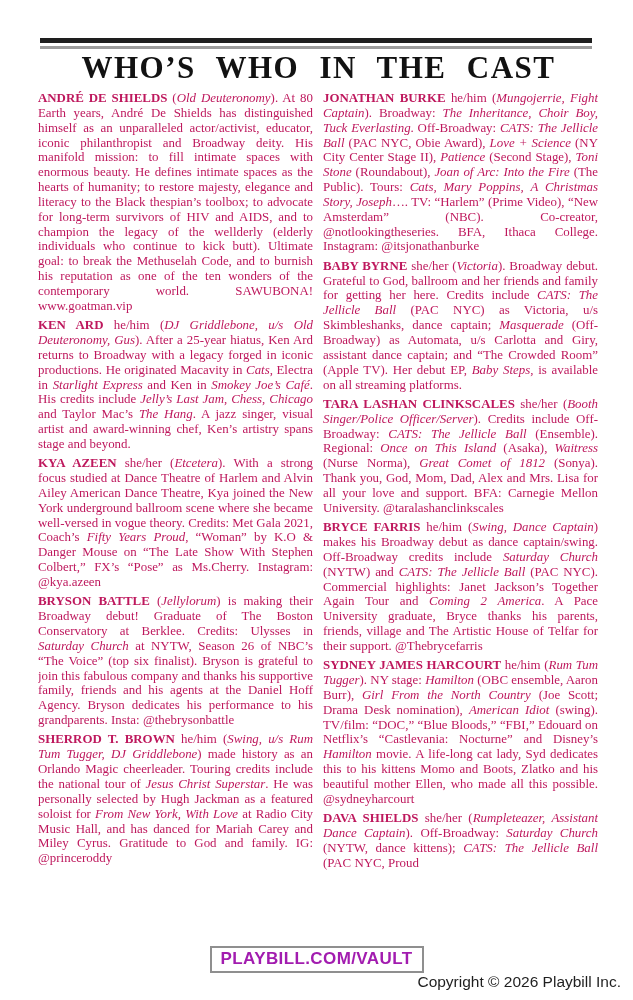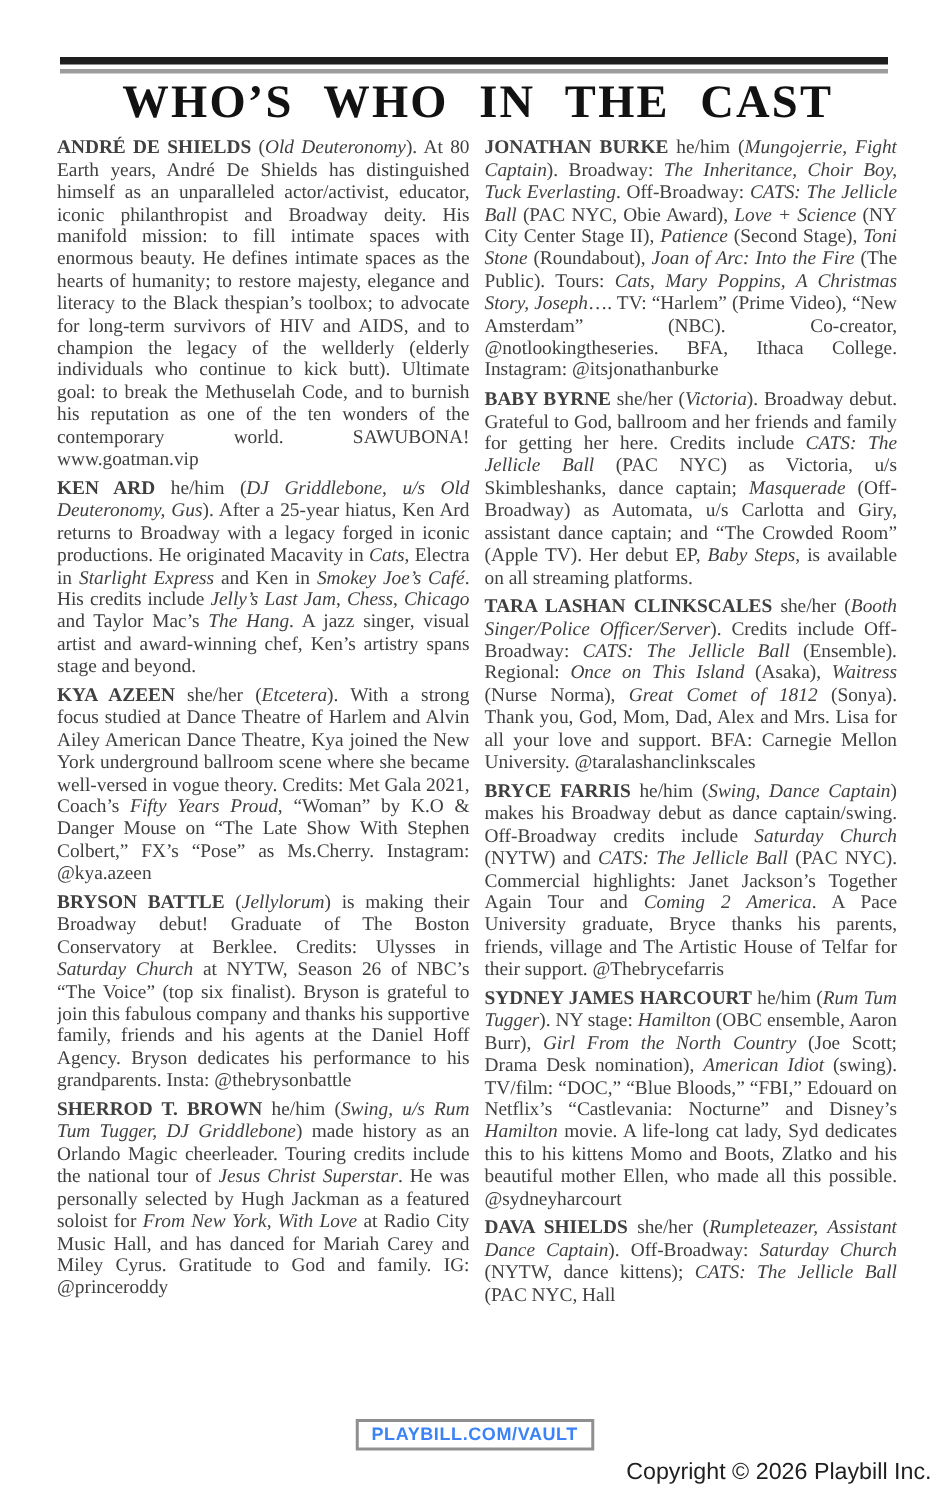--- a/index.html
+++ b/index.html
@@ -43,36 +43,36 @@
   }
   .col {
     flex: 1 1 0;
     min-width: 0;
     text-align: justify;
   }
   p.bio {
     margin: 0 0 4.5px 0;
     font-size: 12.9px;
     line-height: 14.85px;
-    color: #404040;
+    color: #be185d;
     text-align: justify;
     text-justify: inter-word;
   }
   p.bio .b { font-weight: bold; }
   p.bio .i { font-style: italic; }
   .vault-box {
     position: absolute;
     top: 946px; left: 50%;
     transform: translateX(-50%);
     border: 2px solid #8f8f8f;
     background: #ffffff;
-    color: #3b82f6;
+    color: #a21caf;
     font-family: "Liberation Sans", sans-serif;
     font-weight: bold;
-    font-size: 12px;
+    font-size: 17px;
     letter-spacing: 0.4px;
     padding: 1px 9px 2px 9px;
     white-space: nowrap;
     cursor: pointer;
   }
   .copyright {
     position: absolute;
     top: 973px; right: 12px;
     font-family: "Liberation Sans", sans-serif;
     font-size: 15.5px;
@@ -94,18 +94,18 @@
         <p class="bio"><span class="b">KYA AZEEN</span><span> she/her (</span><span class="i">Etcetera</span><span>). With a strong focus studied at Dance Theatre of Harlem and Alvin Ailey American Dance Theatre, Kya joined the New York underground ballroom scene where she became well-versed in vogue theory. Credits: Met Gala 2021, Coach’s </span><span class="i">Fifty Years Proud</span><span>, “Woman” by K.O &amp; Danger Mouse on “The Late Show With Stephen Colbert,” FX’s “Pose” as Ms.Cherry. Instagram: @kya.azeen</span></p>
         <p class="bio"><span class="b">BRYSON BATTLE</span><span> (</span><span class="i">Jellylorum</span><span>) is making their Broadway debut! Graduate of The Boston Conservatory at Berklee. Credits: Ulysses in </span><span class="i">Saturday Church</span><span> at NYTW, Season 26 of NBC’s “The Voice” (top six finalist). Bryson is grateful to join this fabulous company and thanks his supportive family, friends and his agents at the Daniel Hoff Agency. Bryson dedicates his performance to his grandparents. Insta: @thebrysonbattle</span></p>
         <p class="bio"><span class="b">SHERROD T. BROWN</span><span> he/him (</span><span class="i">Swing, u/s Rum Tum Tugger, DJ Griddlebone</span><span>) made history as an Orlando Magic cheerleader. Touring credits include the national tour of </span><span class="i">Jesus Christ Superstar</span><span>. He was personally selected by Hugh Jackman as a featured soloist for </span><span class="i">From New York, With Love</span><span> at Radio City Music Hall, and has danced for Mariah Carey and Miley Cyrus. Gratitude to God and family. IG: @princeroddy</span></p>
       </div>
     <div class="col">
         <p class="bio"><span class="b">JONATHAN BURKE</span><span> he/him (</span><span class="i">Mungojerrie, Fight Captain</span><span>). Broadway: </span><span class="i">The Inheritance, Choir Boy, Tuck Everlasting</span><span>. Off-Broadway: </span><span class="i">CATS: The Jellicle Ball</span><span> (PAC NYC, Obie Award), </span><span class="i">Love + Science</span><span> (NY City Center Stage II), </span><span class="i">Patience</span><span> (Second Stage), </span><span class="i">Toni Stone</span><span> (Roundabout), </span><span class="i">Joan of Arc: Into the Fire</span><span> (The Public). Tours: </span><span class="i">Cats, Mary Poppins, A Christmas Story, Joseph</span><span>…. TV: “Harlem” (Prime Video), “New Amsterdam” (NBC). Co-creator, @notlookingtheseries. BFA, Ithaca College. Instagram: @itsjonathanburke</span></p>
         <p class="bio"><span class="b">BABY BYRNE</span><span> she/her (</span><span class="i">Victoria</span><span>). Broadway debut. Grateful to God, ballroom and her friends and family for getting her here. Credits include </span><span class="i">CATS: The Jellicle Ball</span><span> (PAC NYC) as Victoria, u/s Skimbleshanks, dance captain; </span><span class="i">Masquerade</span><span> (Off-Broadway) as Automata, u/s Carlotta and Giry, assistant dance captain; and “The Crowded Room” (Apple TV). Her debut EP, </span><span class="i">Baby Steps</span><span>, is available on all streaming platforms.</span></p>
         <p class="bio"><span class="b">TARA LASHAN CLINKSCALES</span><span> she/her (</span><span class="i">Booth Singer/Police Officer/Server</span><span>). Credits include Off-Broadway: </span><span class="i">CATS: The Jellicle Ball</span><span> (Ensemble). Regional: </span><span class="i">Once on This Island</span><span> (Asaka), </span><span class="i">Waitress</span><span> (Nurse Norma), </span><span class="i">Great Comet of 1812</span><span> (Sonya). Thank you, God, Mom, Dad, Alex and Mrs. Lisa for all your love and support. BFA: Carnegie Mellon University. @taralashanclinkscales</span></p>
         <p class="bio"><span class="b">BRYCE FARRIS</span><span> he/him (</span><span class="i">Swing, Dance Captain</span><span>) makes his Broadway debut as dance captain/swing. Off-Broadway credits include </span><span class="i">Saturday Church</span><span> (NYTW) and </span><span class="i">CATS: The Jellicle Ball</span><span> (PAC NYC). Commercial highlights: Janet Jackson’s Together Again Tour and </span><span class="i">Coming 2 America</span><span>. A Pace University graduate, Bryce thanks his parents, friends, village and The Artistic House of Telfar for their support. @Thebrycefarris</span></p>
         <p class="bio"><span class="b">SYDNEY JAMES HARCOURT</span><span> he/him (</span><span class="i">Rum Tum Tugger</span><span>). NY stage: </span><span class="i">Hamilton</span><span> (OBC ensemble, Aaron Burr), </span><span class="i">Girl From the North Country</span><span> (Joe Scott; Drama Desk nomination), </span><span class="i">American Idiot</span><span> (swing). TV/film: “DOC,” “Blue Bloods,” “FBI,” Edouard on Netflix’s “Castlevania: Nocturne” and Disney’s </span><span class="i">Hamilton</span><span> movie. A life-long cat lady, Syd dedicates this to his kittens Momo and Boots, Zlatko and his beautiful mother Ellen, who made all this possible. @sydneyharcourt</span></p>
-        <p class="bio"><span class="b">DAVA SHIELDS</span><span> she/her (</span><span class="i">Rumpleteazer, Assistant Dance Captain</span><span>). Off-Broadway: </span><span class="i">Saturday Church</span><span> (NYTW, dance kittens); </span><span class="i">CATS: The Jellicle Ball</span><span> (PAC NYC, Hall</span></p>
+        <p class="bio"><span class="b">DAVA SHIELDS</span><span> she/her (</span><span class="i">Rumpleteazer, Assistant Dance Captain</span><span>). Off-Broadway: </span><span class="i">Saturday Church</span><span> (NYTW, dance kittens); </span><span class="i">CATS: The Jellicle Ball</span><span> (PAC NYC, Proud</span></p>
       </div>
   </div>
   <div class="vault-box">PLAYBILL.COM/VAULT</div>
   <div class="copyright">Copyright © 2026 Playbill Inc.</div>
 </div>
 
 </body></html>

